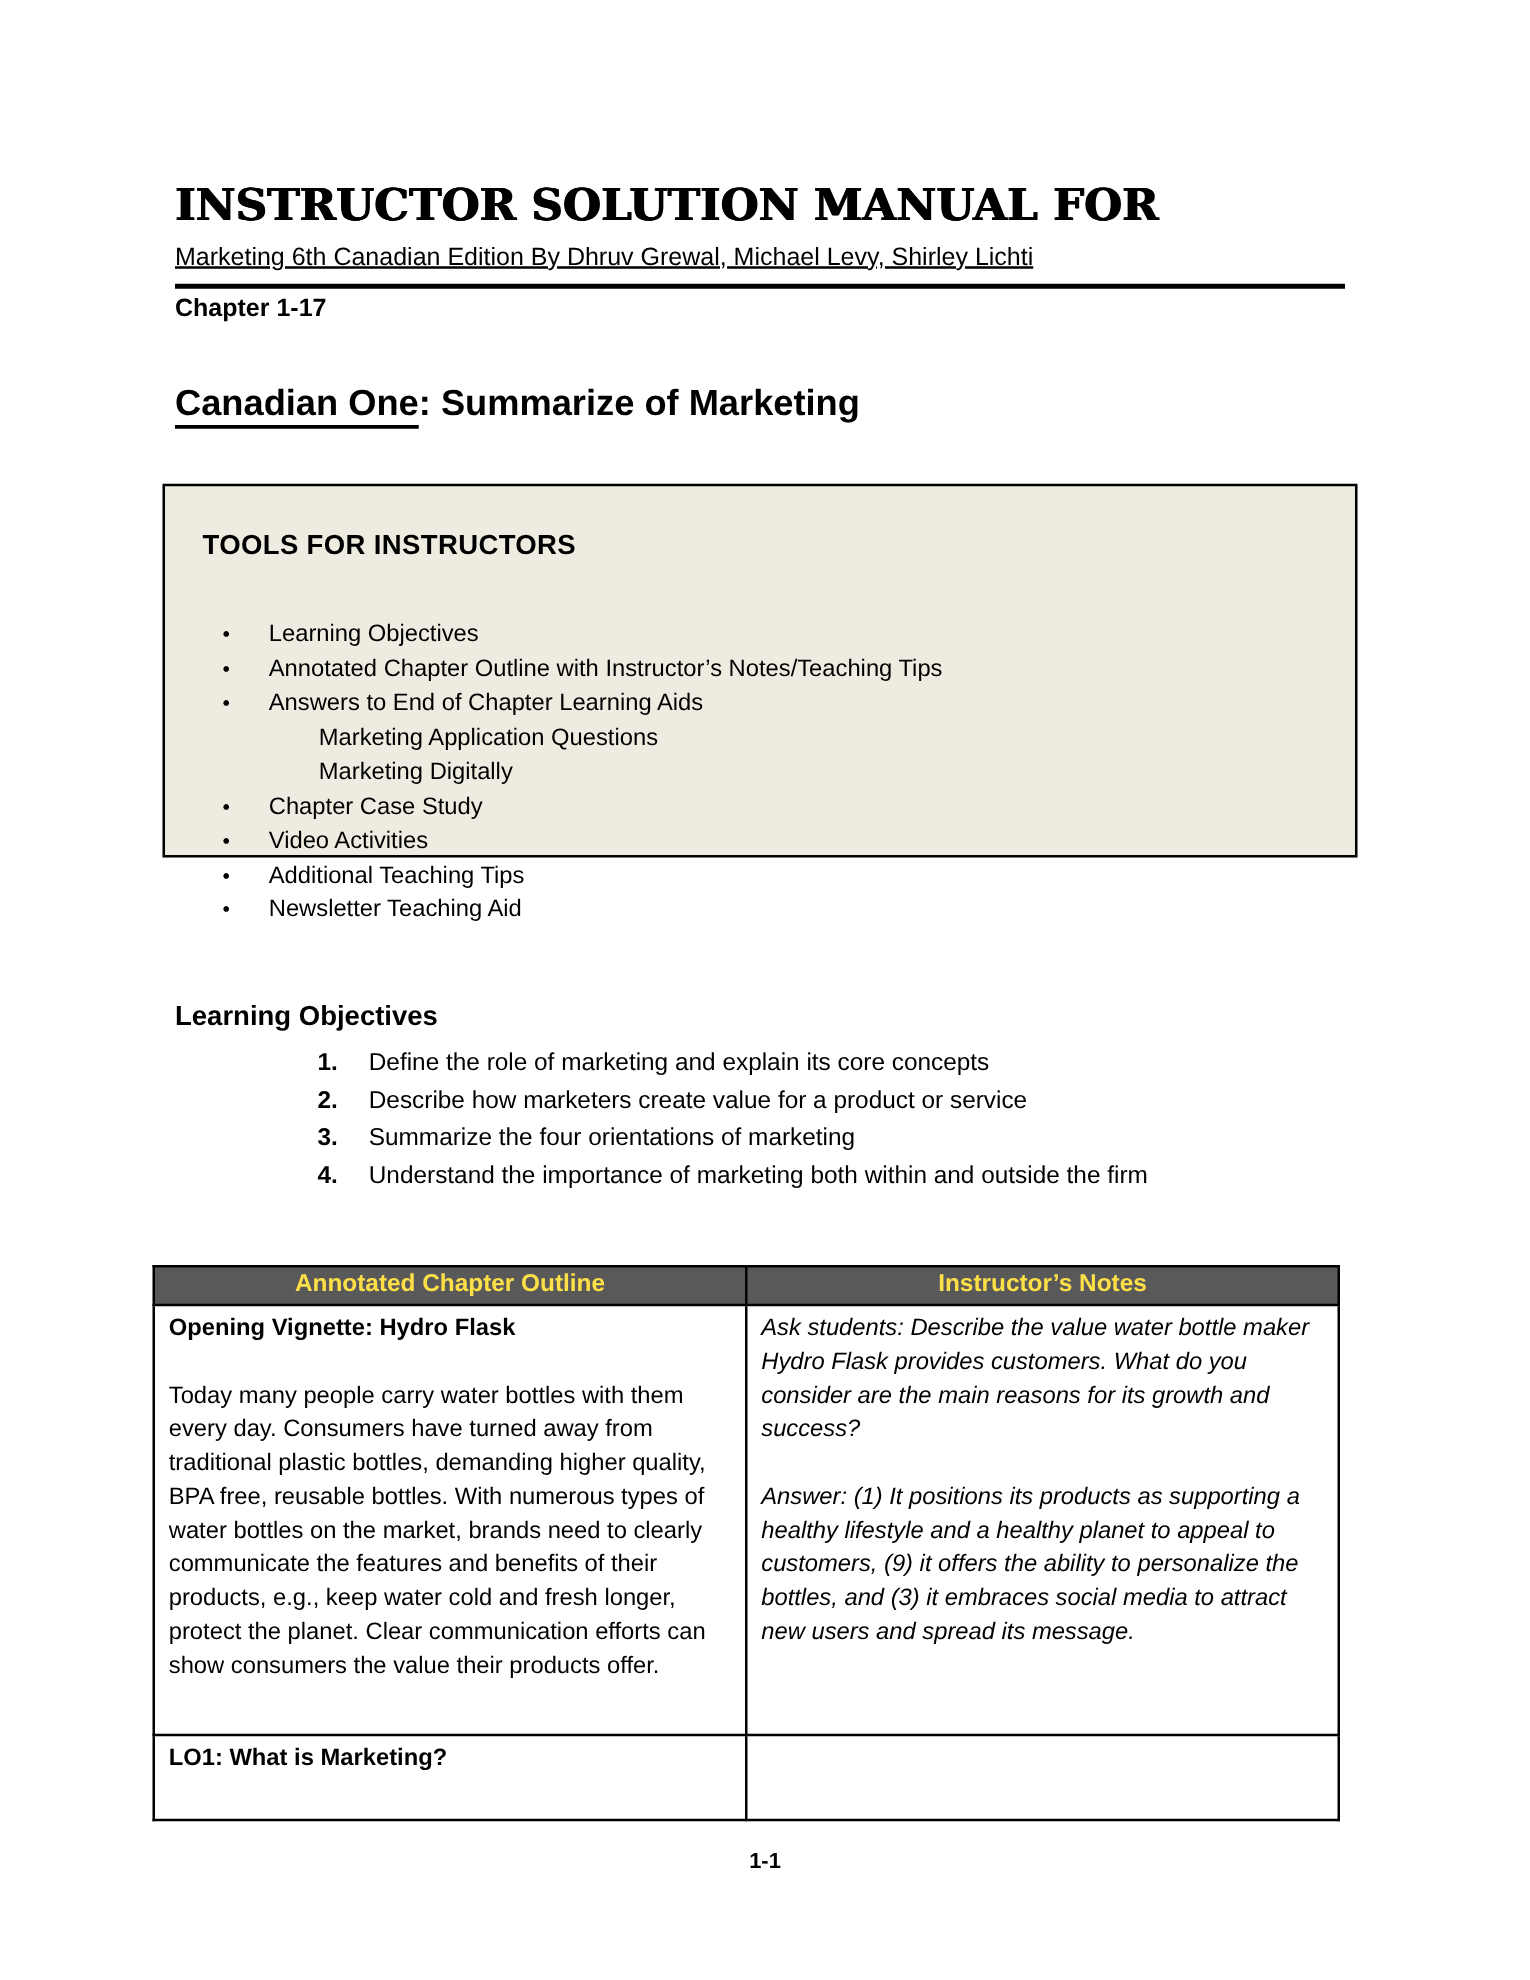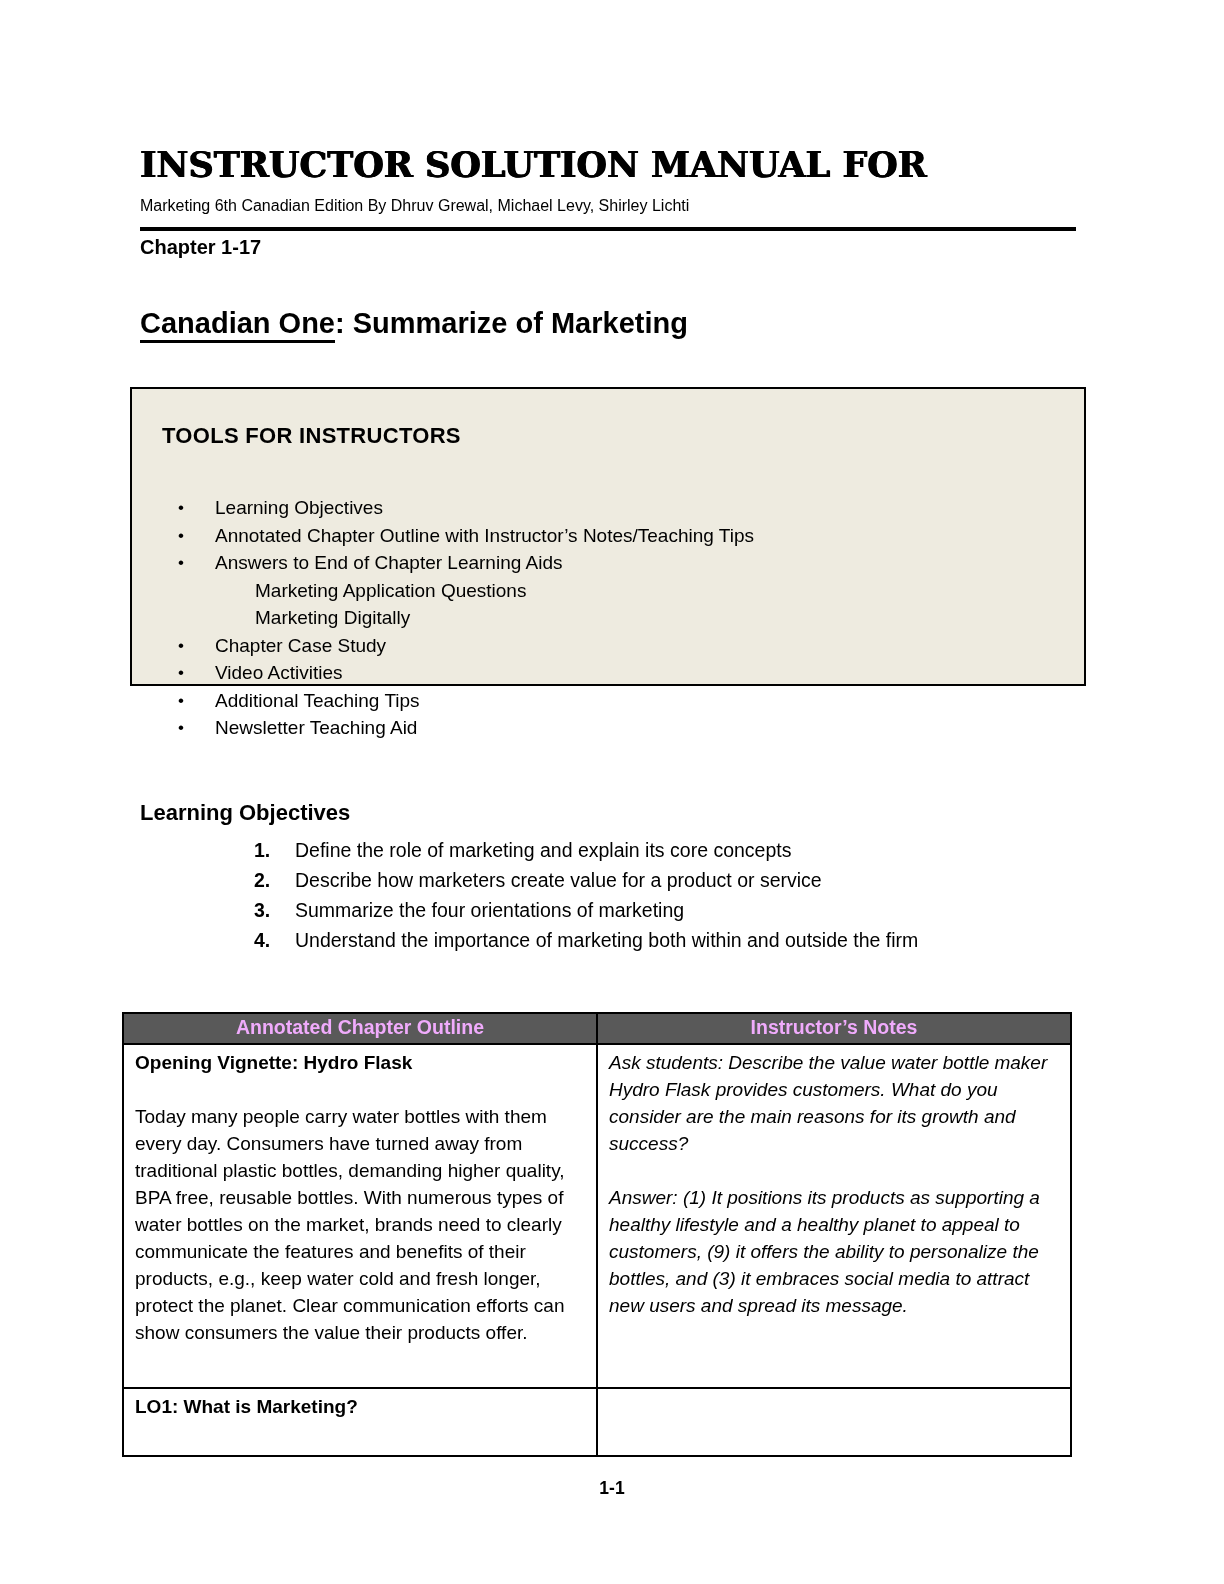--- a/index.html
+++ b/index.html
@@ -17,21 +17,21 @@
   
   .doc-header { position: absolute; left: 140px; top: 146px; width: 936px; }
   .manual-title {
     font-family: "DejaVu Serif", serif;
     font-weight: bold;
     font-size: 35px;
     line-height: 38px;
     letter-spacing: 0px;
     text-shadow: 0.7px 0 0 #000, -0.4px 0 0 #000;
   }
-  .manual-subtitle { margin-top: 8px; font-size: 16px; line-height: 28px; }
+  .manual-subtitle { margin-top: 8px; font-size: 20px; line-height: 28px; text-decoration: underline; }
   .header-rule { margin-top: 7px; height: 4px; background: #000; border: none; }
   .chapter-range { margin-top: 5px; font-size: 20px; font-weight: bold; }
 
   
   .chapter-heading {
     position: absolute; left: 140px; top: 306px;
     font-size: 29px; font-weight: bold; line-height: 34px;
   }
   .chapter-heading .label { border-bottom: 3px solid #000; padding-bottom: 1px; }
 
@@ -57,21 +57,21 @@
 
   
   .outline-table {
     position: absolute; left: 122px; top: 1012px;
     width: 950px;
     border-collapse: collapse; table-layout: fixed;
     font-size: 19px;
   }
   .outline-table th {
     width: 50%;
-    background: #595959; color: #f0abfc;
+    background: #595959; color: #fde047;
     font-weight: bold; font-size: 19.5px;
     text-align: center;
     border: 2px solid #000;
     padding: 2px 4px 4px 4px;
   }
   .outline-table td {
     border: 2px solid #000;
     vertical-align: top;
     padding: 4px 12px 8px 11px;
     line-height: 27px;

